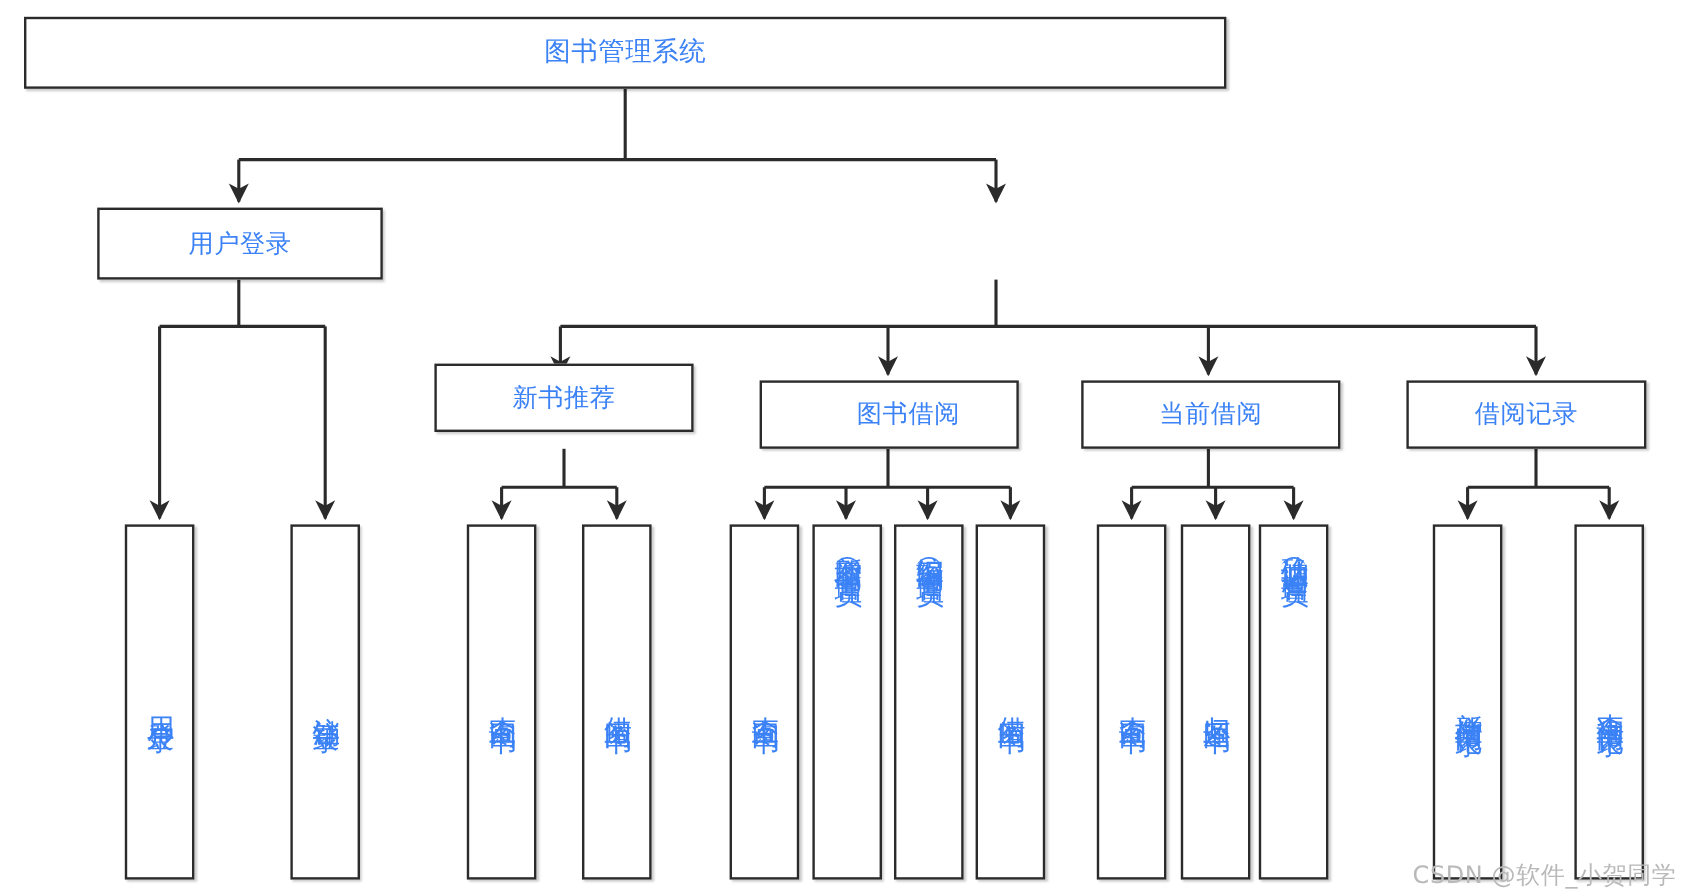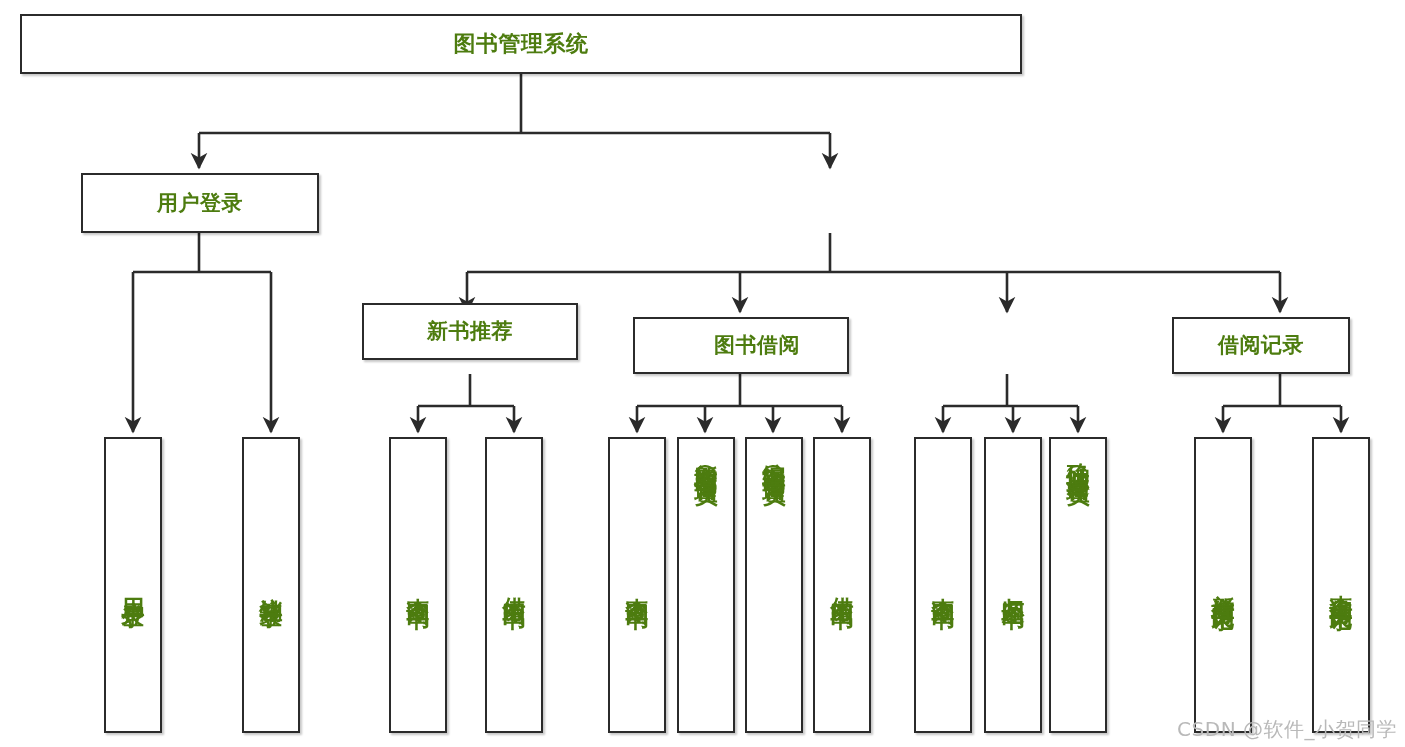--- a/index.html
+++ b/index.html
@@ -27,23 +27,22 @@
   }
   .node {
     position: absolute;
     box-sizing: border-box;
     background: #ffffff;
     border: 2px solid #2b2b2b;
     box-shadow: 2px 2px 2px rgba(0,0,0,0.22);
     display: flex;
     align-items: center;
     justify-content: center;
-    color: #4d7c0f;
+    color: #3b82f6;
     z-index: 2;
-    font-weight: bold;
   }
   .node-label {
     display: block;
     text-align: center;
     line-height: 1.18;
     letter-spacing: 0.5px;
     white-space: nowrap;
   }
   
   .node.horiz .node-label {
@@ -143,21 +142,24 @@
   <div class="node horiz" style="left:81px; top:173px; width:238px; height:60px;">
     <span class="node-label">用户登录</span>
   </div>
 
   <div class="node horiz" style="left:362px; top:303px; width:216px; height:57px;">
     <span class="node-label">新书推荐</span>
   </div>
   <div class="node horiz" style="left:633px; top:317px; width:216px; height:57px;padding-left:32px;">
     <span class="node-label">图书借阅</span>
   </div>
-  <div class="node horiz" style="left:1172px; top:317px; width:178px; height:57px;">
+  <div class="node horiz" style="left:901px; top:317px; width:216px; height:57px;">
+    <span class="node-label">当前借阅</span>
+  </div>
+  <div class="node horiz" style="left:1172px; top:317px; width:200px; height:57px;">
     <span class="node-label">借阅记录</span>
   </div>
 
   <div class="node vert short" style="left:104px; top:437px; width:58px; height:296px;">
     <span class="node-label">用户登录</span>
   </div>
   <div class="node vert short" style="left:242px; top:437px; width:58px; height:296px;">
     <span class="node-label">注销登录</span>
   </div>
 

